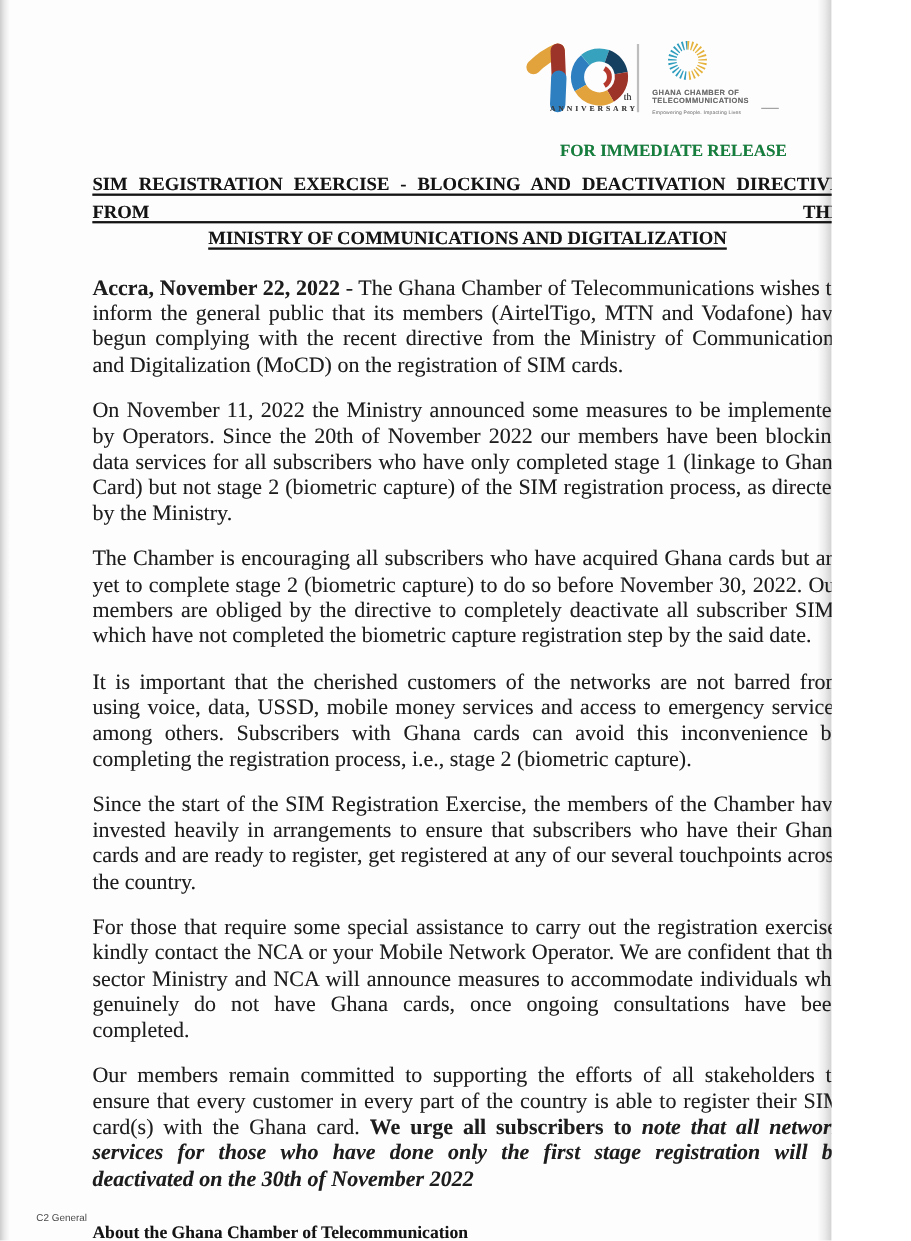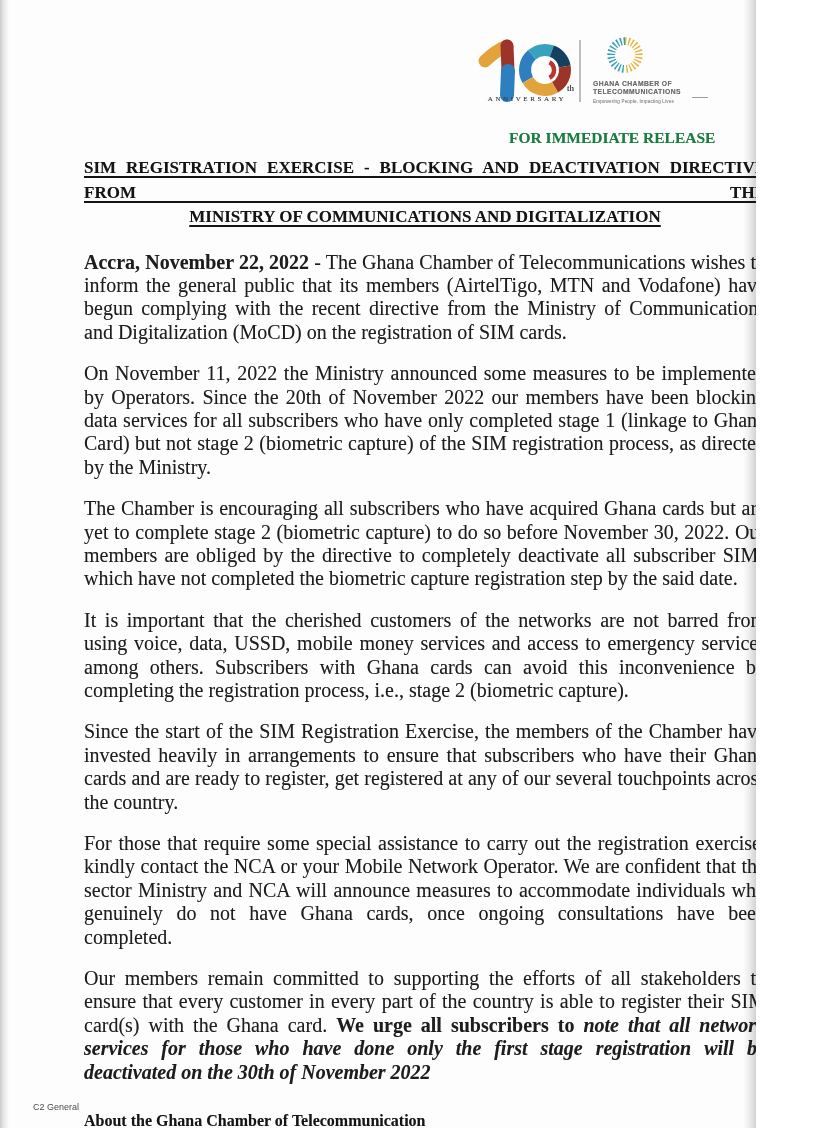--- a/index.html
+++ b/index.html
@@ -10,22 +10,22 @@
     text-shadow:0 0 .4px rgba(20,20,20,.35);
   }
   .edge { position:absolute; top:0; height:1128px; }
   .edge-left  { left:0; width:9px;  background:linear-gradient(to right,#cdcdcd 0,#e9e9e9 45%,#fdfdfd 100%); }
   .edge-right { right:0; width:13px; background:linear-gradient(to left,#d2d2d2 0,#ececec 50%,#fdfdfd 100%); }
 
   
   .anniv { position:absolute; left:477px; top:33px; width:100px; height:72px; }
   .anniv svg { display:block; }
   .anniv-th { position:absolute; left:90px; top:50px; font-size:9px; color:#222; font-family:"Liberation Serif",serif; }
-  .anniv-caption { position:absolute; left:477px; top:95px; width:100px; text-align:center;
-    font-size:7px; letter-spacing:2.6px; color:#3b3b3b; font-weight:normal; font-family:"Liberation Serif",serif; }
+  .anniv-caption { position:absolute; left:490px; top:95px; width:100px; text-align:center;
+    font-size:7px; letter-spacing:2.6px; color:#3b3b3b; font-weight:bold; font-family:"Liberation Serif",serif; }
   .logo-divider { position:absolute; left:579px; top:40px; width:1.5px; height:62px; background:#bdbdbd; }
   .chamber { position:absolute; left:593px; top:36px; width:115px; font-family:"Liberation Sans",sans-serif; }
   .chamber-burst { margin:0 0 2px 13px; }
   .chamber-name { font-size:6.8px; line-height:7.6px; font-weight:bold; color:#6b6b6b; letter-spacing:.4px; }
   .chamber-rule { width:16px; height:1px; background:#9a9a9a; margin:1.5px 0 1.5px auto; }
   .chamber-tagline { font-size:4.5px; color:#8f8f8f; letter-spacing:.2px; }
 
   .release { position:absolute; left:509px; top:129px; font-size:15.5px; font-weight:bold; color:#15803d; }
 
   main { position:absolute; left:84px; top:156px; width:682px; }

